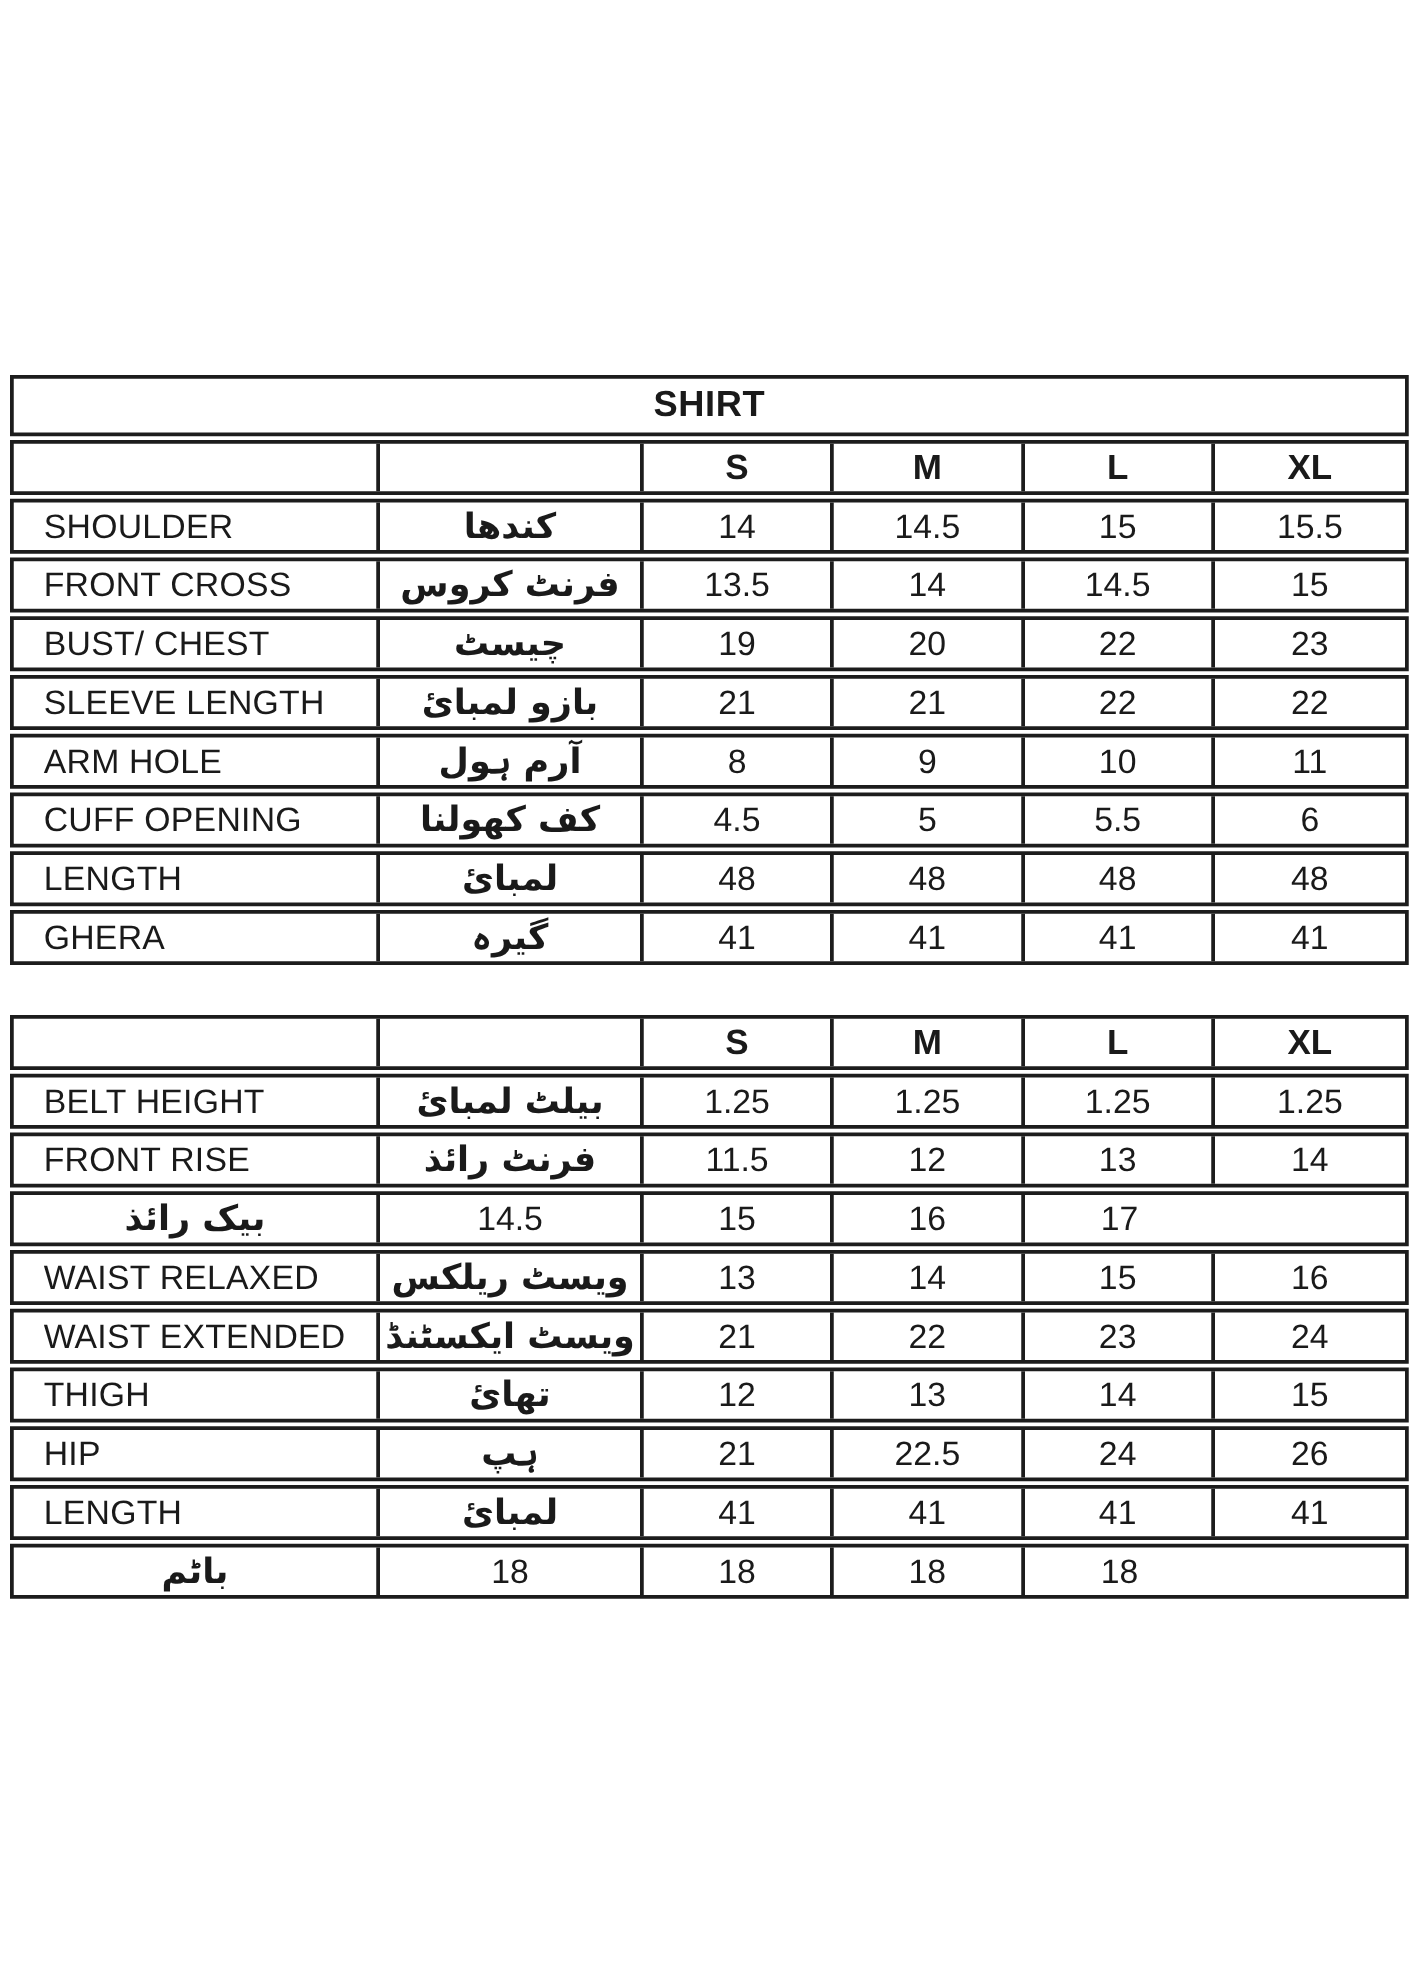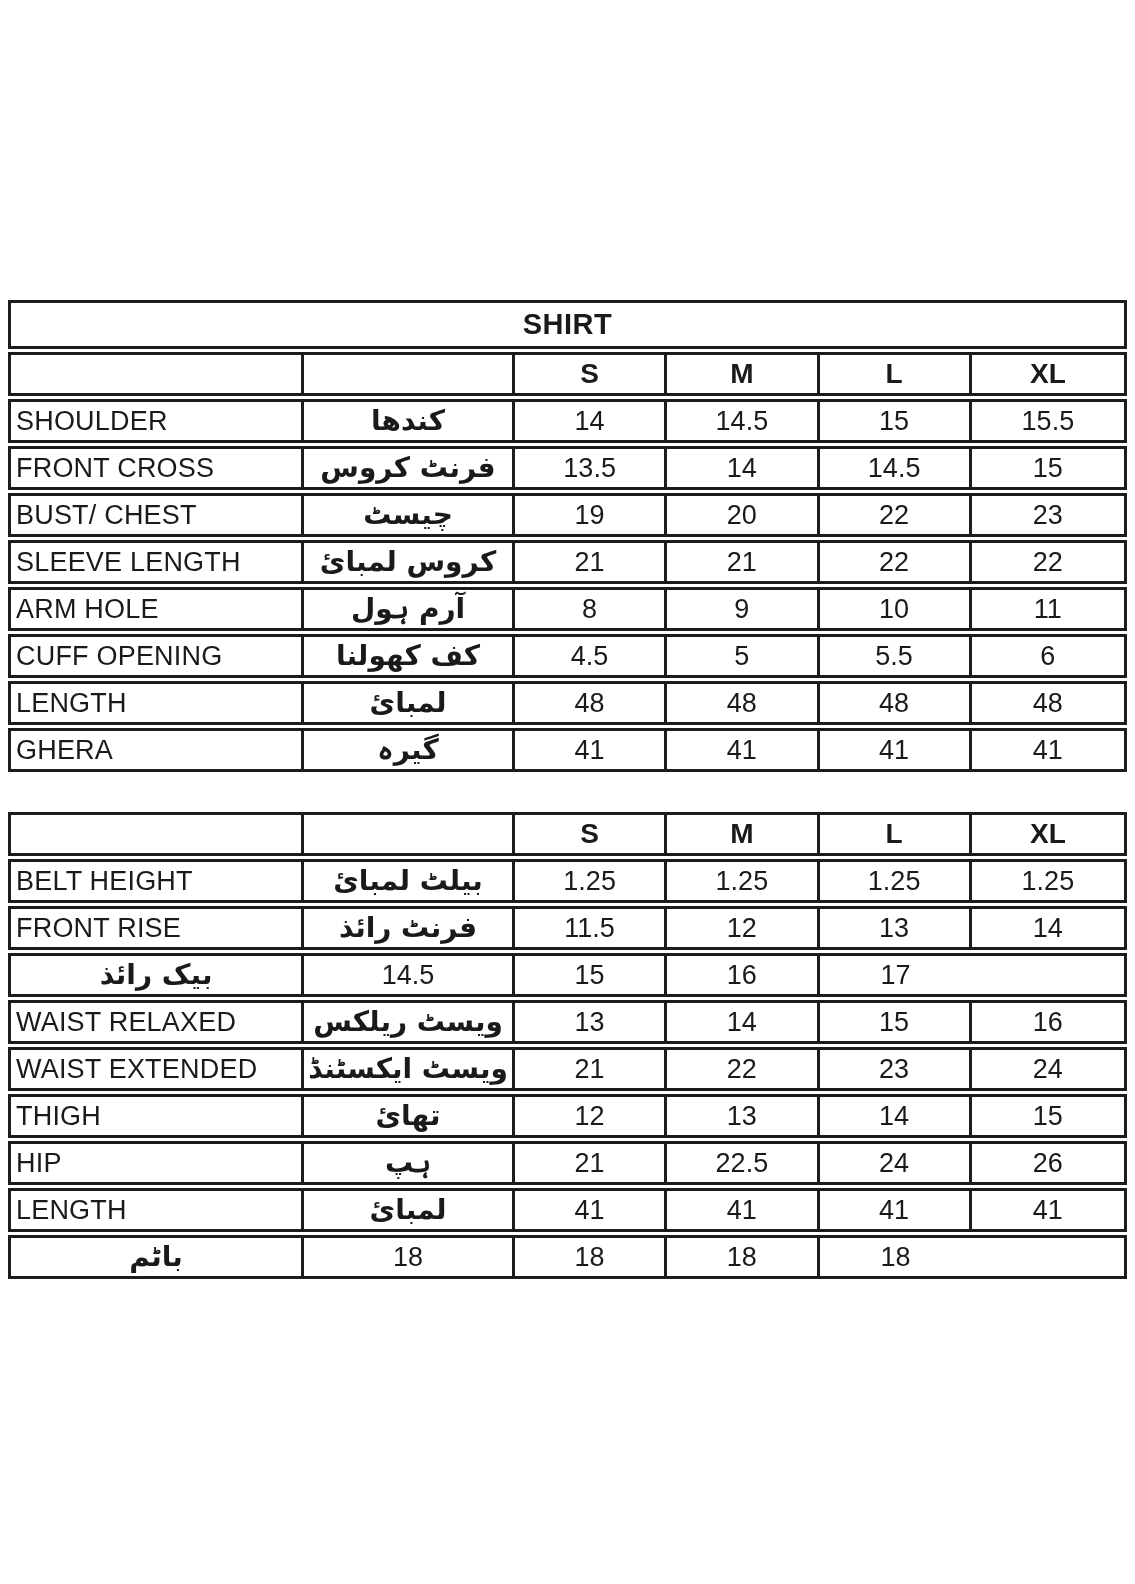--- a/index.html
+++ b/index.html
@@ -49,21 +49,21 @@
     border-right: 3px solid #1c1c1c;
     box-sizing: border-box;
     overflow: hidden;
     font-size: 27px;
     line-height: 1;
     white-space: nowrap;
   }
   .cell:last-child { border-right: none; }
   .cell.label {
     justify-content: flex-start;
-    padding-left: 5px;
+    padding-left: 24px;
     font-weight: 400;
     letter-spacing: 0.2px;
   }
   .cell.urdu {
     direction: rtl;
     font-weight: 700;
     font-size: 28px;
     font-family: "DejaVu Sans", "Liberation Sans", sans-serif;
   }
   .cell.size-header { font-weight: 700; font-size: 28px; }
@@ -114,21 +114,21 @@
     <div class="cell label">BUST/ CHEST</div>
     <div class="cell urdu">چیسٹ</div>
   <div class="cell value">19</div>
           <div class="cell value">20</div>
           <div class="cell value">22</div>
           <div class="cell value">23</div>
         </div>
 
   <div class="trow data-row">
     <div class="cell label">SLEEVE LENGTH</div>
-    <div class="cell urdu">کروس لمبائ</div>
+    <div class="cell urdu">بازو لمبائ</div>
   <div class="cell value">21</div>
           <div class="cell value">21</div>
           <div class="cell value">22</div>
           <div class="cell value">22</div>
         </div>
 
   <div class="trow data-row">
     <div class="cell label">ARM HOLE</div>
     <div class="cell urdu">آرم ہول</div>
   <div class="cell value">8</div>

